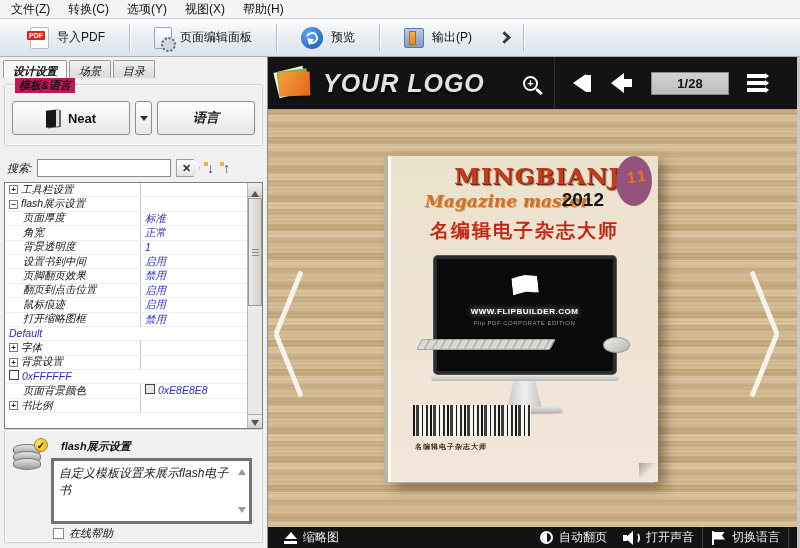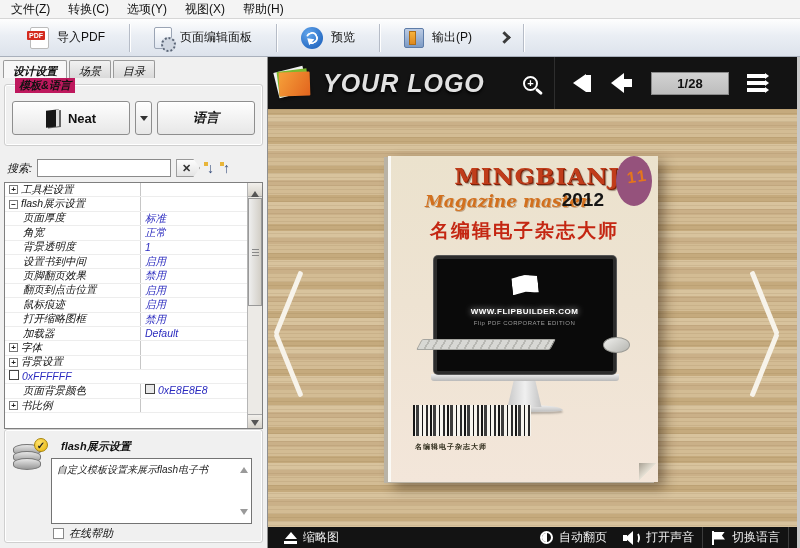--- a/index.html
+++ b/index.html
@@ -72,21 +72,21 @@
   .sthumb { position:absolute; top:15px; left:0; right:0; height:108px; background:linear-gradient(90deg,#eee,#d2cec6); border:1px solid #999; }
   .sthumb::after { content:""; position:absolute; left:3px; top:50px; width:7px; height:1px; background:#888; box-shadow:0 3px 0 #888,0 6px 0 #888; }
 
   
   #info-group { position:absolute; left:4px; right:4px; top:372px; height:114px; border:1px solid #cfcfcf; box-shadow:inset 0 0 0 1px #fff; border-radius:3px; background:#f0f0f0; }
   .db-icon { position:absolute; left:8px; top:14px; width:28px; }
   .disc { height:12px; border:1px solid #777; border-radius:50% / 42%; background:linear-gradient(#e6e6e6,#989898); margin-top:-5px; }
   .disc:first-child { margin-top:0; }
   .check-badge { position:absolute; top:-6px; right:-7px; width:14px; height:14px; border-radius:50%; background:radial-gradient(circle at 35% 30%,#ffe26a,#e8b50c); border:1px solid #a8850c; color:#222; font:bold 10px/13px "Liberation Sans",sans-serif; font-style:normal; text-align:center; }
   .info-title { position:absolute; left:56px; top:9px; font-size:11px; font-weight:bold; }
-  .info-box { position:absolute; left:46px; right:10px; top:28px; height:66px; background:#fff; border:1px solid #737373; font-size:10px; padding:4px 14px 4px 5px; color:#222; }
+  .info-box { position:absolute; left:46px; right:10px; top:28px; height:66px; background:#fff; border:3px solid #737373; font-size:12px; padding:4px 14px 4px 5px; color:#222; }
   .mini-up { position:absolute; right:3px; top:4px; border:4px solid transparent; border-bottom:6px solid #9a9a9a; }
   .mini-down { position:absolute; right:3px; bottom:4px; border:4px solid transparent; border-top:6px solid #9a9a9a; }
   .help-row { position:absolute; left:48px; top:96px; display:flex; align-items:center; gap:5px; font-size:11px; }
   .checkbox { width:11px; height:11px; border:1px solid #888; background:#fff; flex:none; }
 
   
   #viewer { flex:1; position:relative; border-right:3px solid #c8c8c8;
     background:
       repeating-linear-gradient(180deg, rgba(110,80,40,.10) 0 1px, rgba(255,255,255,0) 1px 4px),
       repeating-linear-gradient(180deg, #d8c39d 0 7px, #cab088 7px 13px, #d3bc94 13px 22px, #c5aa7d 22px 29px);
@@ -310,23 +310,20 @@
           </div>
           <div class="srow">
             <div class="cl lv1">
               <span>打开缩略图框</span>
             </div>
             <div class="cv" style="color: rgb(43, 43, 191);">
               <span>禁用</span>
             </div>
           </div>
           <div class="srow">
-            <div class="cl lv1">
-              <span>加载器</span>
-            </div>
             <div class="cv" style="color: rgb(43, 43, 191);">
               <span>Default</span>
             </div>
           </div>
           <div class="srow">
             <div class="cl">
               <span class="plusbox">+</span>
               <span>字体</span>
             </div>
             <div class="cv" style="color: rgb(43, 43, 191);">

